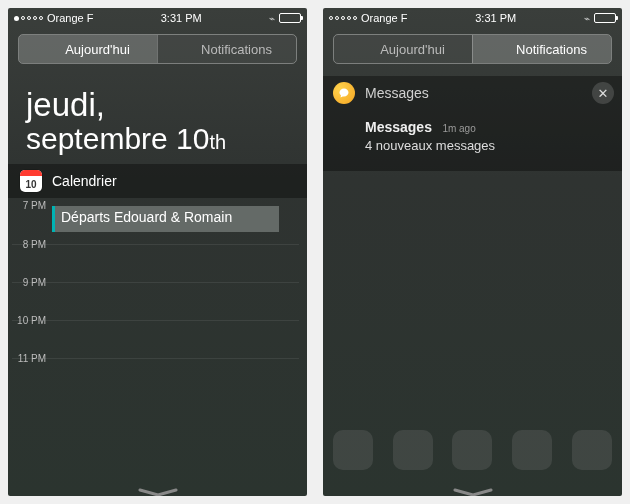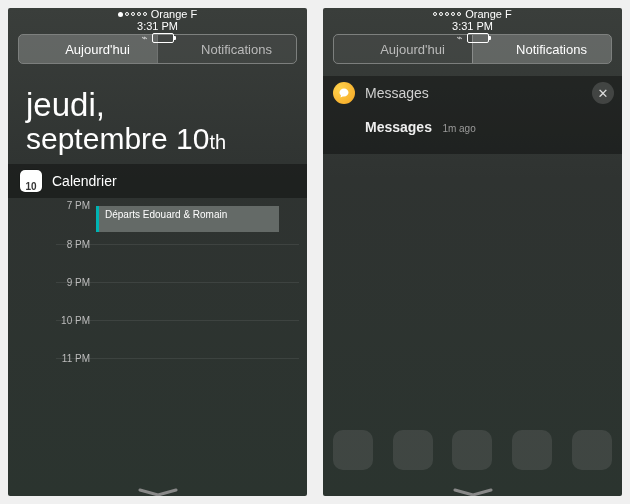--- a/index.html
+++ b/index.html
@@ -22,21 +22,20 @@
   }
   .statusbar {
     height: 20px;
     display: flex;
     align-items: center;
     justify-content: space-between;
     padding: 0 6px;
     color: #fff;
     font-size: 11px;
     font-weight: 500;
-    flex-direction: column;
   }
   .sb-left, .sb-right { display: flex; align-items: center; gap: 4px; }
   .sig-dots { display: flex; gap: 2px; }
   .dot { width: 5px; height: 5px; border-radius: 50%; background: #fff; }
   .dot.hollow { background: transparent; border: 1px solid #fff; width: 4px; height: 4px; }
   .bt-icon { font-size: 10px; opacity: .7; }
   .battery {
     width: 22px; height: 10px; border: 1px solid #fff; border-radius: 2px;
     position: relative;
   }
@@ -76,49 +75,47 @@
     padding: 12px 18px 14px;
   }
   .widget-header {
     display:flex; align-items:center; gap:10px;
     background: rgba(0,0,0,.35);
     padding: 6px 12px;
     color:#fff; font-size:14px;
   }
   .cal-icon {
     width:22px; height:22px; border-radius:5px; background:#fff;
-    display:flex; flex-direction:row; overflow:hidden;
+    display:flex; flex-direction:column; overflow:hidden;
     box-shadow: 0 0 0 .5px rgba(0,0,0,.3);
-    align-items: flex-end;
   }
   .cal-icon .bar { height:6px; background:#ff3b30; }
   .cal-icon .num { flex:1; display:flex; align-items:center; justify-content:center; font-size:10px; color:#333; font-weight:600;}
   .cal-grid {
     padding: 8px 8px 0 4px;
     position: relative;
-    margin-left: 44px;
   }
   .cal-row {
     display:flex; align-items:flex-start;
     height: 38px;
     border-top: 1px solid rgba(255,255,255,.08);
   }
   .cal-row:first-child { border-top: none; }
   .cal-hour {
     width: 40px; text-align:right; padding-right:6px;
     color:#bdbdbd; font-size:10px; font-weight:500;
     margin-top:-6px;
   }
   .cal-track { flex:1; position:relative; height:100%; }
   .event-block {
     position:absolute;
     left:0; right:20px; top:0;
     background: rgba(200,210,205,.35);
     border-left: 3px solid #00b3b3;
-    color:#fff; font-size:10px;
+    color:#fff; font-size:14px;
     padding: 3px 6px;
     height: 26px;
     overflow:hidden;
   }
   
   .notif-group {
     background: rgba(0,0,0,.35);
     margin-top: 12px;
   }
   .notif-head {
@@ -263,20 +260,21 @@
         <svg viewBox="0 0 24 24">
             <path d="M12 3C7 3 3 6.6 3 11c0 2.3 1.1 4.3 2.9 5.7L5 21l4.4-2.1c.8.1 1.7.2 2.6.2 5 0 9-3.6 9-8S17 3 12 3z"></path>
           </svg>
       </span>
       <span>Messages</span>
       <span class="close-btn">✕</span>
     </div>
     <div class="notif-item">
       <span class="notif-title">Messages</span>
       <span class="notif-time">1m ago</span>
+      <div class="notif-body">4 nouveaux messages</div>
     </div>
   </div>
 
   <div class="bg-icons">
     <div class="bg-dot"></div>
       <div class="bg-dot"></div>
       <div class="bg-dot"></div>
       <div class="bg-dot"></div>
       <div class="bg-dot"></div>
   </div>

